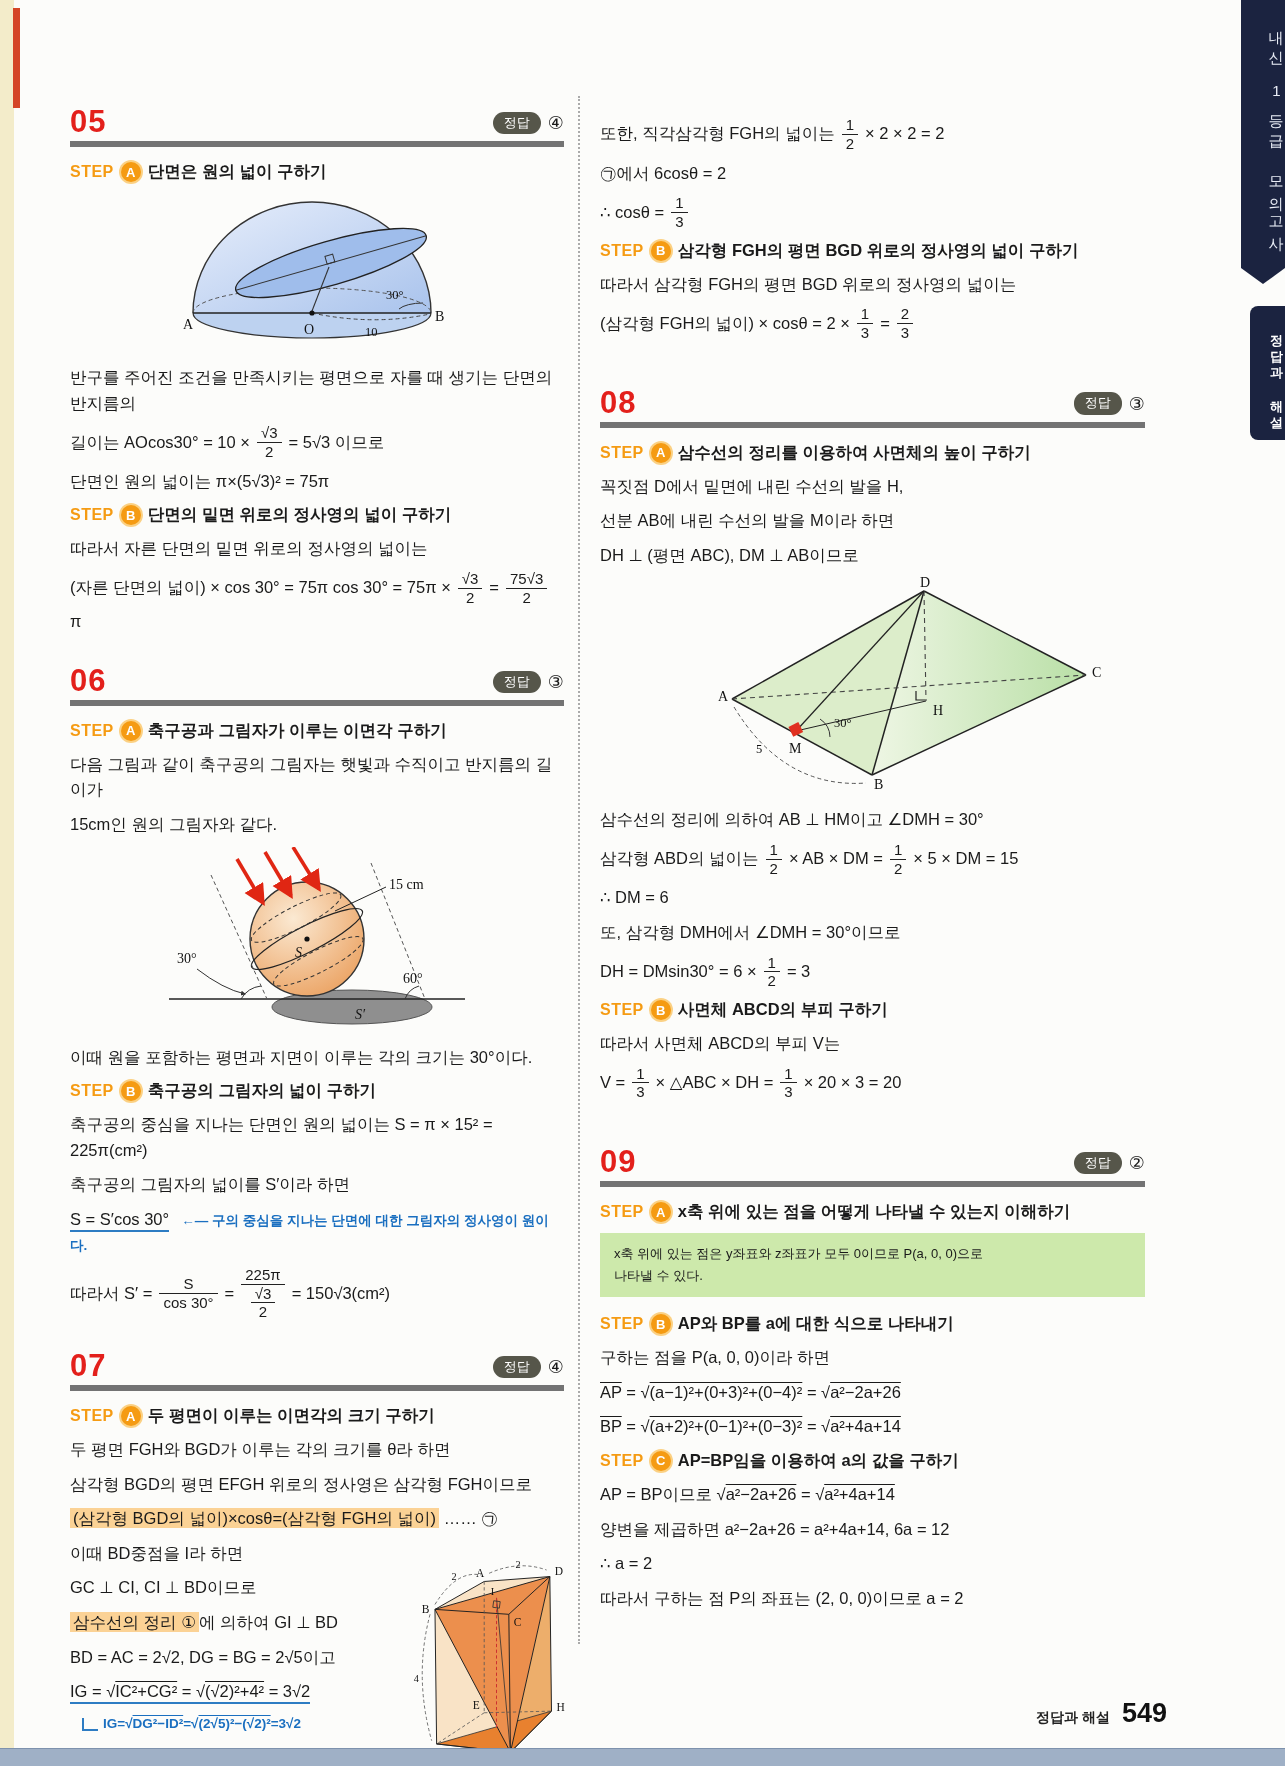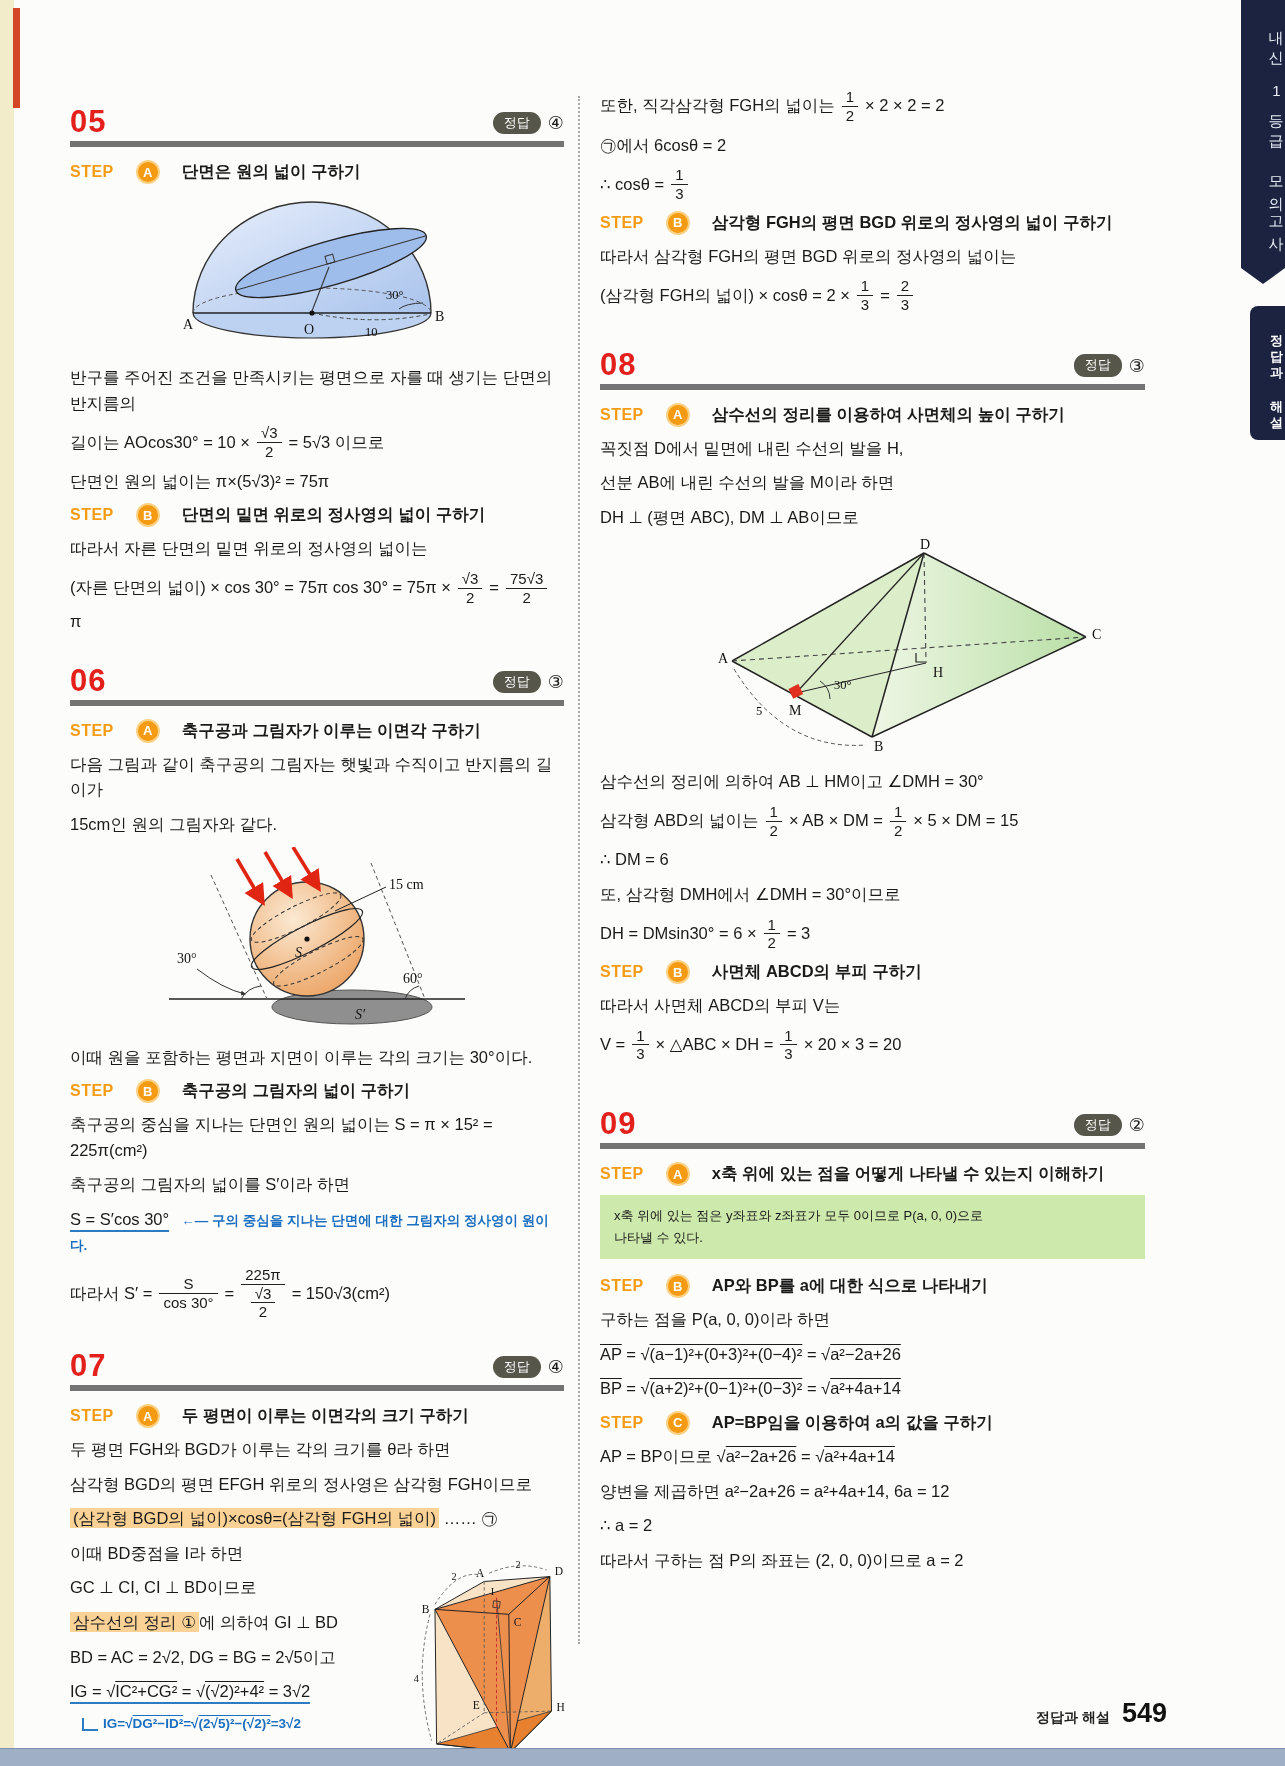--- a/index.html
+++ b/index.html
@@ -13,31 +13,31 @@
   .side-top{position:absolute;left:1241px;top:0;width:44px;height:268px;background:#1b2340;}
   .side-top .vtext{position:absolute;left:0;top:18px;width:44px;text-align:center;color:#e8ecf5;font-size:15px;
         writing-mode:vertical-rl;text-orientation:upright;letter-spacing:5px;height:230px;}
   .side-notch{position:absolute;left:1241px;top:268px;width:0;height:0;
         border-left:22px solid transparent;border-right:22px solid transparent;border-top:16px solid #1b2340;}
   .side-tab{position:absolute;left:1250px;top:306px;width:35px;height:134px;background:#1b2340;border-radius:8px 0 0 8px;}
   .side-tab .vtext{position:absolute;left:0;top:12px;width:35px;text-align:center;color:#ffffff;font-weight:bold;font-size:13px;
         writing-mode:vertical-rl;text-orientation:upright;letter-spacing:3px;height:112px;}
   
   .col-left{position:absolute;left:70px;top:106px;width:494px;}
-  .col-right{position:absolute;left:600px;top:89px;width:545px;}
+  .col-right{position:absolute;left:600px;top:117px;width:545px;}
   .divider{position:absolute;left:578px;top:96px;height:1548px;border-left:2px dotted #aaa;}
   
   .prob{margin-bottom:30px;}
   .prob-head{display:flex;align-items:flex-end;justify-content:space-between;border-bottom:6px solid #737373;
         padding-bottom:4px;margin-bottom:14px;}
   .prob-num{color:#e3201b;font-size:31px;font-weight:bold;letter-spacing:1px;line-height:1;}
   .ans{display:flex;align-items:center;gap:7px;padding-bottom:3px;text-align:center;}
   .ans-pill{background:#56564a;color:#fff;border-radius:11px;font-size:13px;padding:2px 11px;line-height:1.4;}
   .ans-num{font-size:18px;}
-  .step{display:flex;align-items:center;gap:24px;margin:10px 0 10px;}
+  .step{display:flex;align-items:center;gap:7px;margin:10px 0 10px;}
   .step-word{color:#f59b13;font-weight:bold;font-size:16px;letter-spacing:.5px;}
   .step-circ{background:#f59b13;color:#fff;border-radius:50%;min-width:20px;height:20px;display:inline-flex;
         align-items:center;justify-content:center;font-weight:bold;font-size:13px;box-shadow:0 0 0 2px #fbd184;}
   .step-title{font-weight:bold;font-size:16.5px;}
   .tx{margin:0 0 9px;font-size:16.5px;line-height:1.55;}
   .eqline{display:flex;align-items:center;flex-wrap:wrap;gap:4px;}
   .frac{display:inline-flex;flex-direction:column;text-align:center;vertical-align:middle;line-height:1.05;
         font-size:15px;margin:0 3px;}
   .frac .num{border-bottom:1.3px solid #222;padding:0 4px 1px;}
   .frac .den{padding:1px 4px 0;}
@@ -343,21 +343,21 @@
             <span class="den">3</span>
           </span>
         <span>=</span>
         <span class="frac">
             <span class="num">2</span>
             <span class="den">3</span>
           </span>
       </p>
     </div>
 
-    <div class="prob" style="margin-top:36px;">
+    <div class="prob" style="margin-top:46px;">
       <div class="prob-head">
         <span class="prob-num">08</span>
         <span class="ans">
           <span class="ans-pill">정답</span>
           <span class="ans-num">③</span>
         </span>
       </div>
       <div class="step">
         <span class="step-word">STEP</span>
         <span class="step-circ">A</span>

